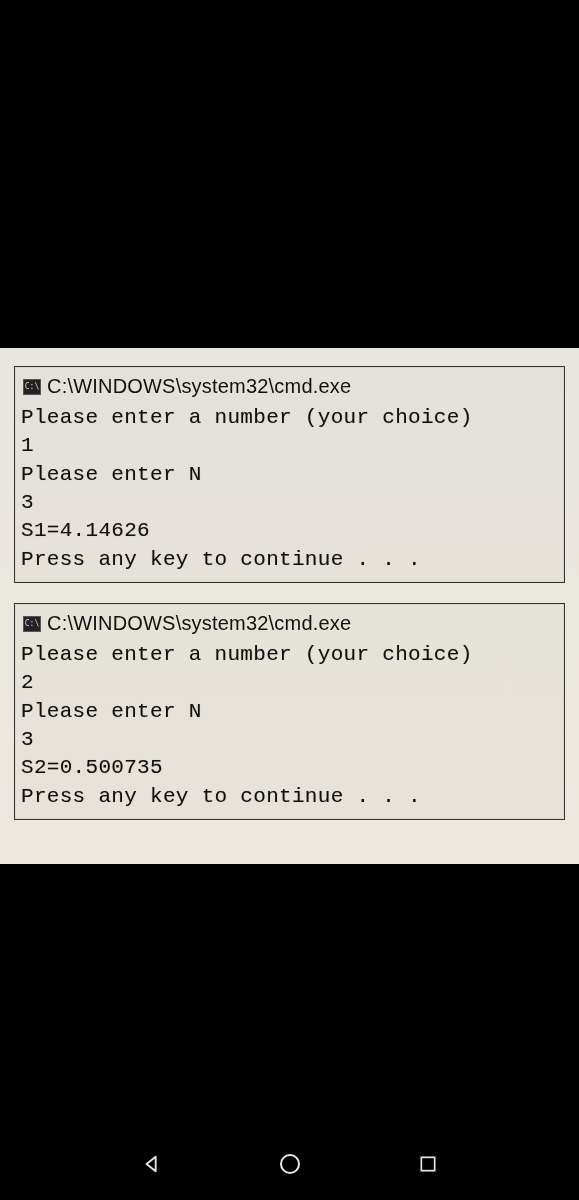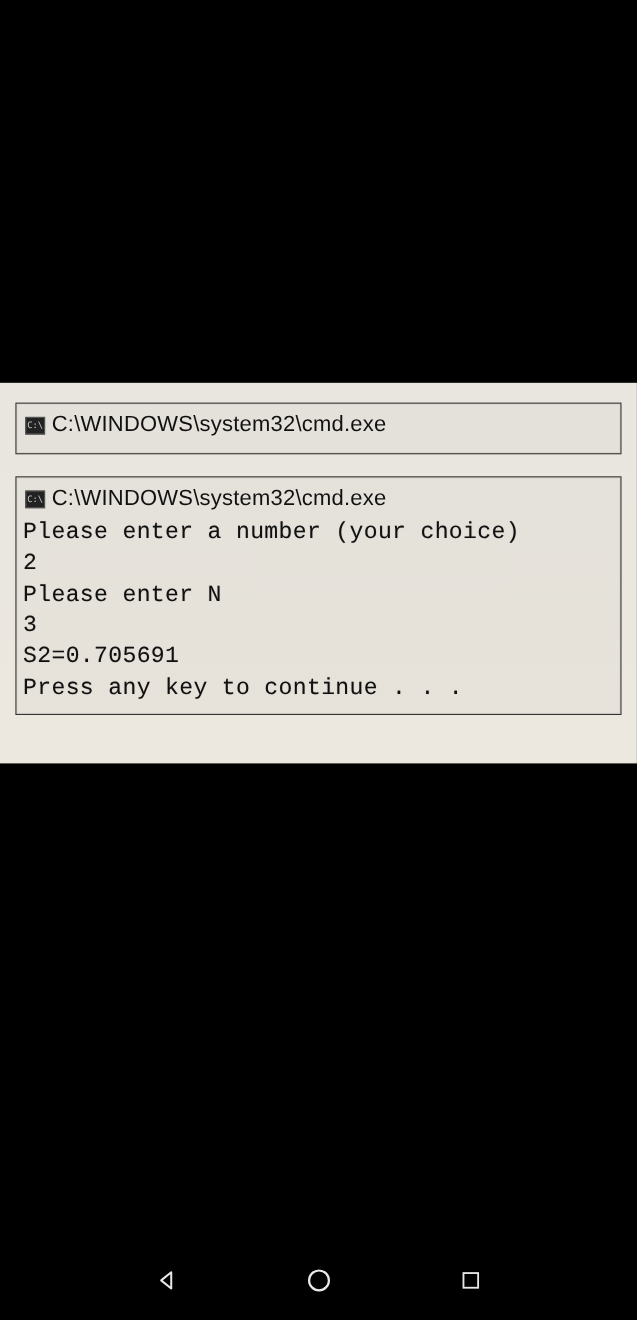--- a/index.html
+++ b/index.html
@@ -98,34 +98,40 @@
 
   <div class="content-area">
 
     <div class="cmd-window">
       <div class="cmd-title-row">
         <div class="cmd-icon">
             <span>C:\</span>
           </div>
         <div class="cmd-title">C:\WINDOWS\system32\cmd.exe</div>
       </div>
+      <div class="cmd-body"><span>Please enter a number (your choice)</span>
+<span>1</span>
+<span>Please enter N</span>
+<span>3</span>
+<span>S1=4.14626</span>
+<span>Press any key to continue . . .</span></div>
     </div>
 
     <div class="cmd-window">
       <div class="cmd-title-row">
         <div class="cmd-icon">
             <span>C:\</span>
           </div>
         <div class="cmd-title">C:\WINDOWS\system32\cmd.exe</div>
       </div>
       <div class="cmd-body"><span>Please enter a number (your choice)</span>
 <span>2</span>
 <span>Please enter N</span>
 <span>3</span>
-<span>S2=0.705691</span>
+<span>S2=0.500735</span>
 <span>Press any key to continue . . .</span></div>
     </div>
 
   </div>
 
   <div class="nav-bar">
     <div class="nav-btn nav-back">
       <svg width="22" height="22" viewBox="0 0 24 24">
         <path d="M16 4 L6 12 L16 20 Z" stroke-linejoin="round"></path>
       </svg>

